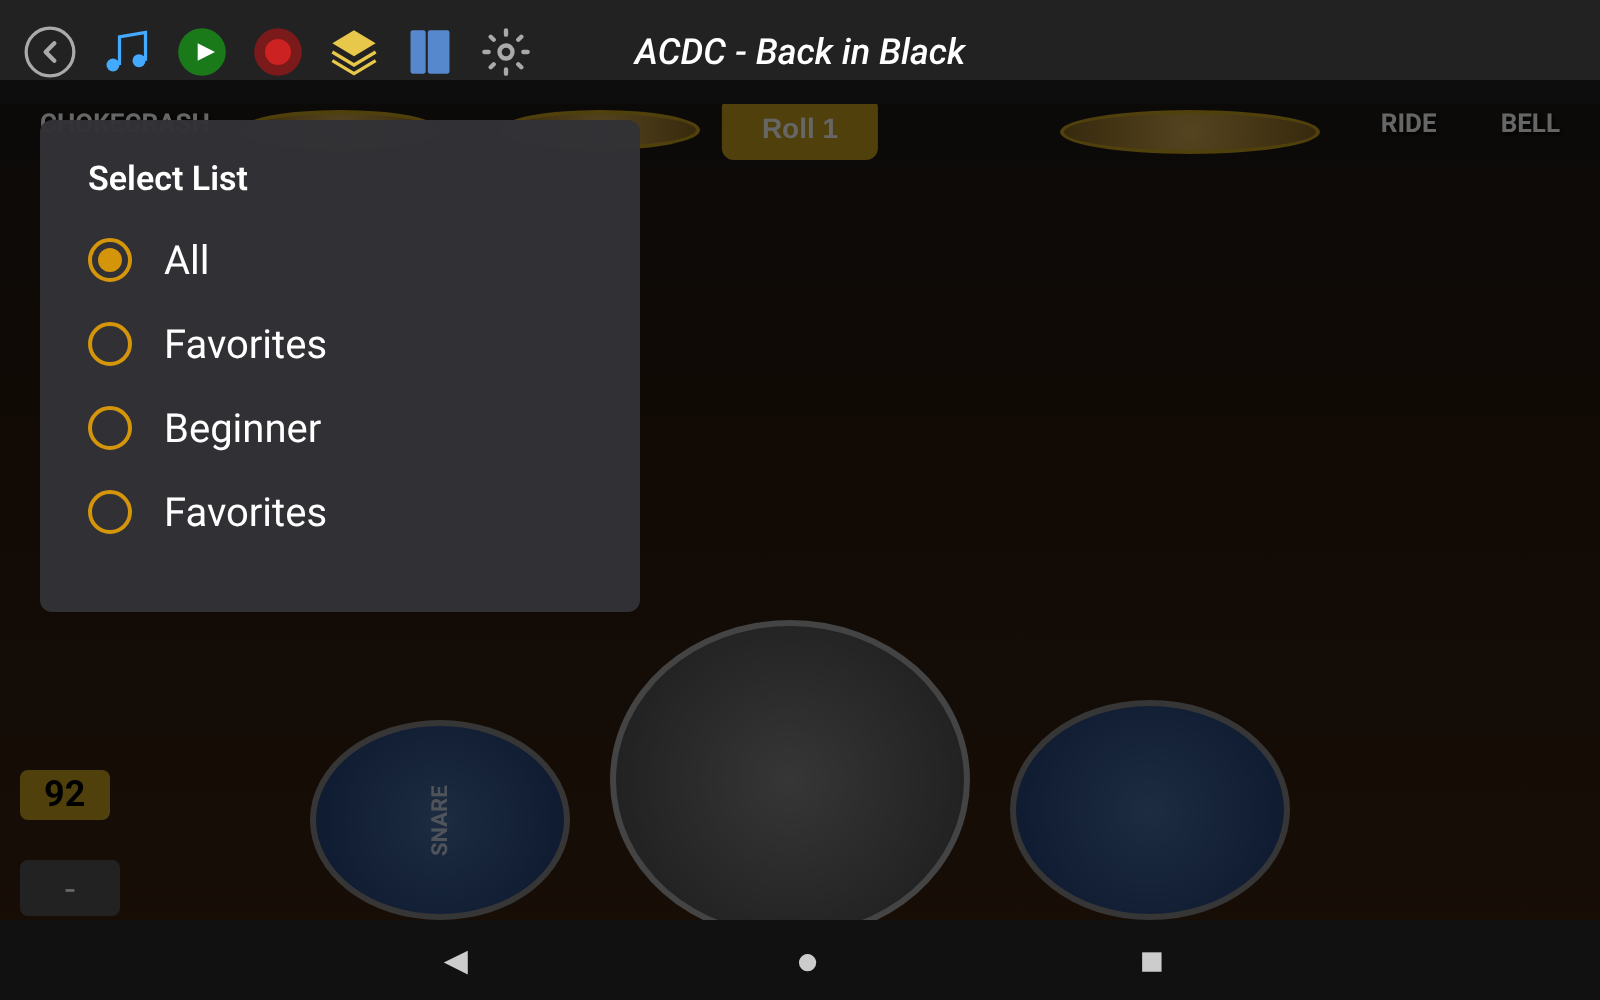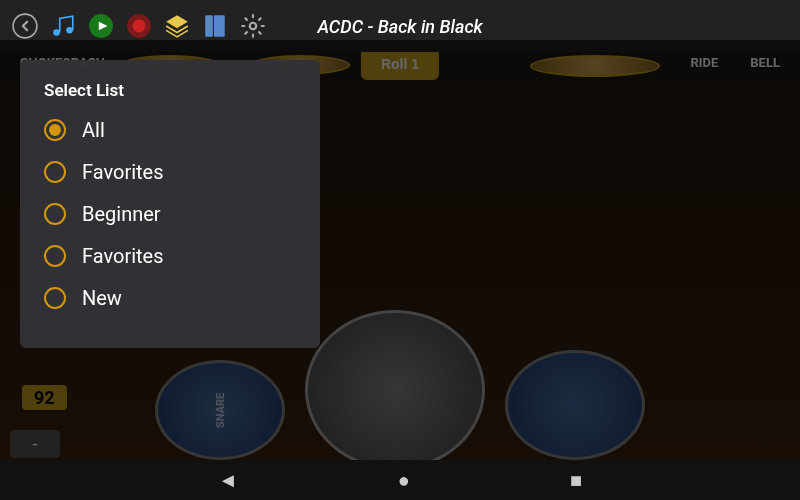--- a/index.html
+++ b/index.html
@@ -354,21 +354,21 @@
 </div>
 
 <div class="drum-area">
   <div class="drum-circle drum-snare">
     <div style="width:100%;height:100%;display:flex;align-items:center;justify-content:center;color:#fff;font-size:11px;font-weight:bold;opacity:0.7;writing-mode:vertical-rl;text-orientation:mixed;transform:rotate(180deg);">SNARE</div>
   </div>
   <div class="drum-circle drum-bass"></div>
   <div class="drum-circle drum-floor"></div>
 </div>
 
-<div style="position:absolute;bottom:90px;left:22px;z-index:5;">
+<div style="position:absolute;bottom:90px;left:10px;z-index:5;">
   <div style="background:#c8a020;color:#000;font-size:18px;font-weight:bold;padding:2px 12px;border-radius:4px;display:inline-block;">92</div>
 </div>
 <button class="minus-btn">-</button>
 
 <div class="dialog-overlay">
   <div class="dialog">
     <div class="dialog-title">Select List</div>
 
     <div class="radio-item">
       <div class="radio-circle selected"></div>
@@ -384,24 +384,20 @@
       <div class="radio-circle"></div>
       <span class="radio-label">Beginner</span>
     </div>
 
 
     <div class="radio-item">
       <div class="radio-circle"></div>
       <span class="radio-label">Favorites</span>
     </div>
 
-    <div class="radio-item">
-      <div class="radio-circle"></div>
-      <span class="radio-label">New</span>
-    </div>
   </div>
 </div>
 
 <div class="bottom-nav">
   <span class="nav-icon">◄</span>
   <span class="nav-icon">●</span>
   <span class="nav-icon">■</span>
 </div>
 
 </body></html>

